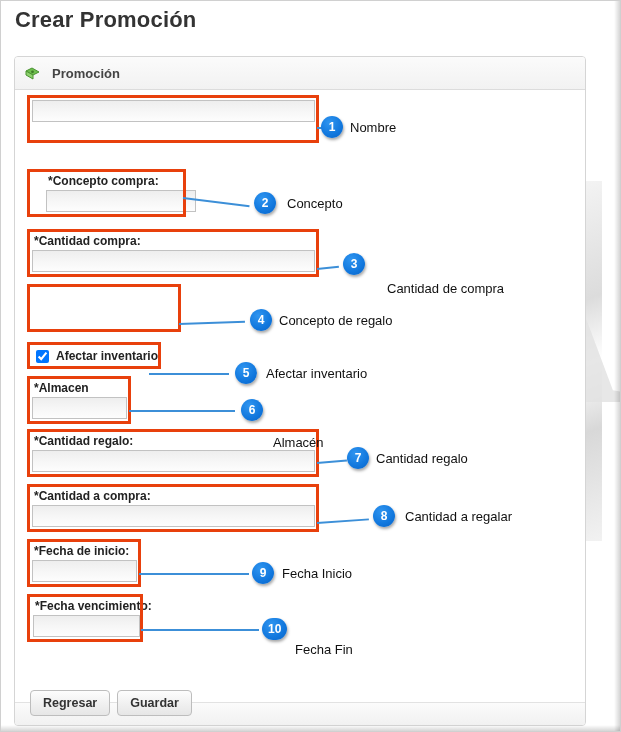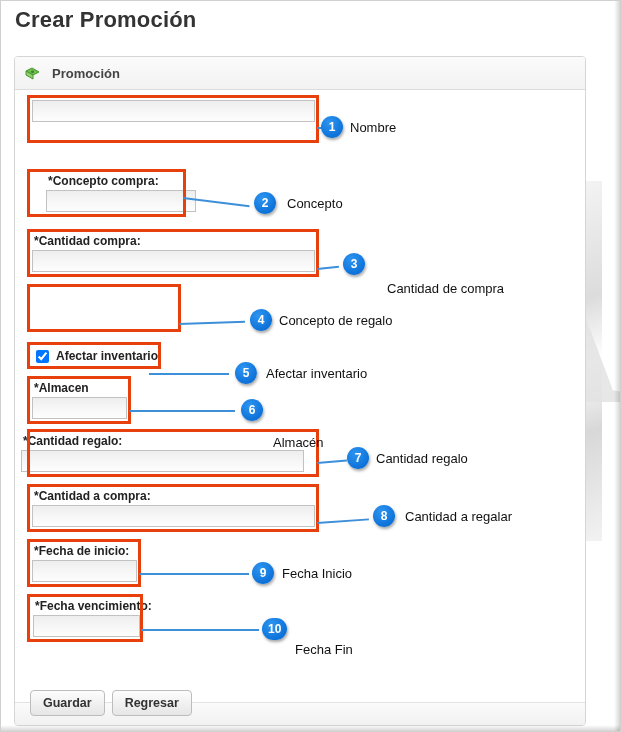--- a/index.html
+++ b/index.html
@@ -204,21 +204,21 @@
         </div>
       </div>
       <div class="redbox" style="left:12px;top:252px;width:134px;height:27px;"></div>
 
       <div class="field" style="left:15px;top:291px;width:100px;">
         <span class="flabel">*Almacen</span>
         <input type="text" style="width: 95px;" placeholder="">
       </div>
       <div class="redbox" style="left:12px;top:286px;width:104px;height:48px;"></div>
 
-      <div class="field" style="left:4px;top:344px;width:288px;">
+      <div class="field" style="left:15px;top:344px;width:288px;">
         <span class="flabel">*Cantidad regalo:</span>
         <input type="text" style="width: 283px;" placeholder="">
       </div>
       <div class="redbox" style="left:12px;top:339px;width:292px;height:48px;"></div>
 
       <div class="field" style="left:15px;top:399px;width:288px;">
         <span class="flabel">*Cantidad a compra:</span>
         <input type="text" style="width: 283px;" placeholder="">
       </div>
       <div class="redbox" style="left:12px;top:394px;width:292px;height:48px;"></div>
@@ -229,22 +229,22 @@
       </div>
       <div class="redbox" style="left:12px;top:449px;width:114px;height:48px;"></div>
 
       <div class="field" style="left:16px;top:509px;width:136px;">
         <span class="flabel">*Fecha vencimiento:</span>
         <input type="text" style="width: 107px;" placeholder="">
       </div>
       <div class="redbox" style="left:12px;top:504px;width:116px;height:48px;"></div>
 
       <div id="btnbar" style="position:absolute;left:15px;top:600px;">
+        <button class="btn">Regresar</button>
         <button class="btn">Guardar</button>
-        <button class="btn">Regresar</button>
       </div>
 
     </div>
 
     <div id="panel-footer"></div>
   </div>
 
   <div class="leader" style="left:316px;top:126px;width:8px;"></div>
   <div class="leader" style="left:182px;top:196px;width:67px;transform:rotate(7deg);"></div>
   <div class="leader" style="left:316px;top:267px;width:22px;transform:rotate(-6deg);"></div>

